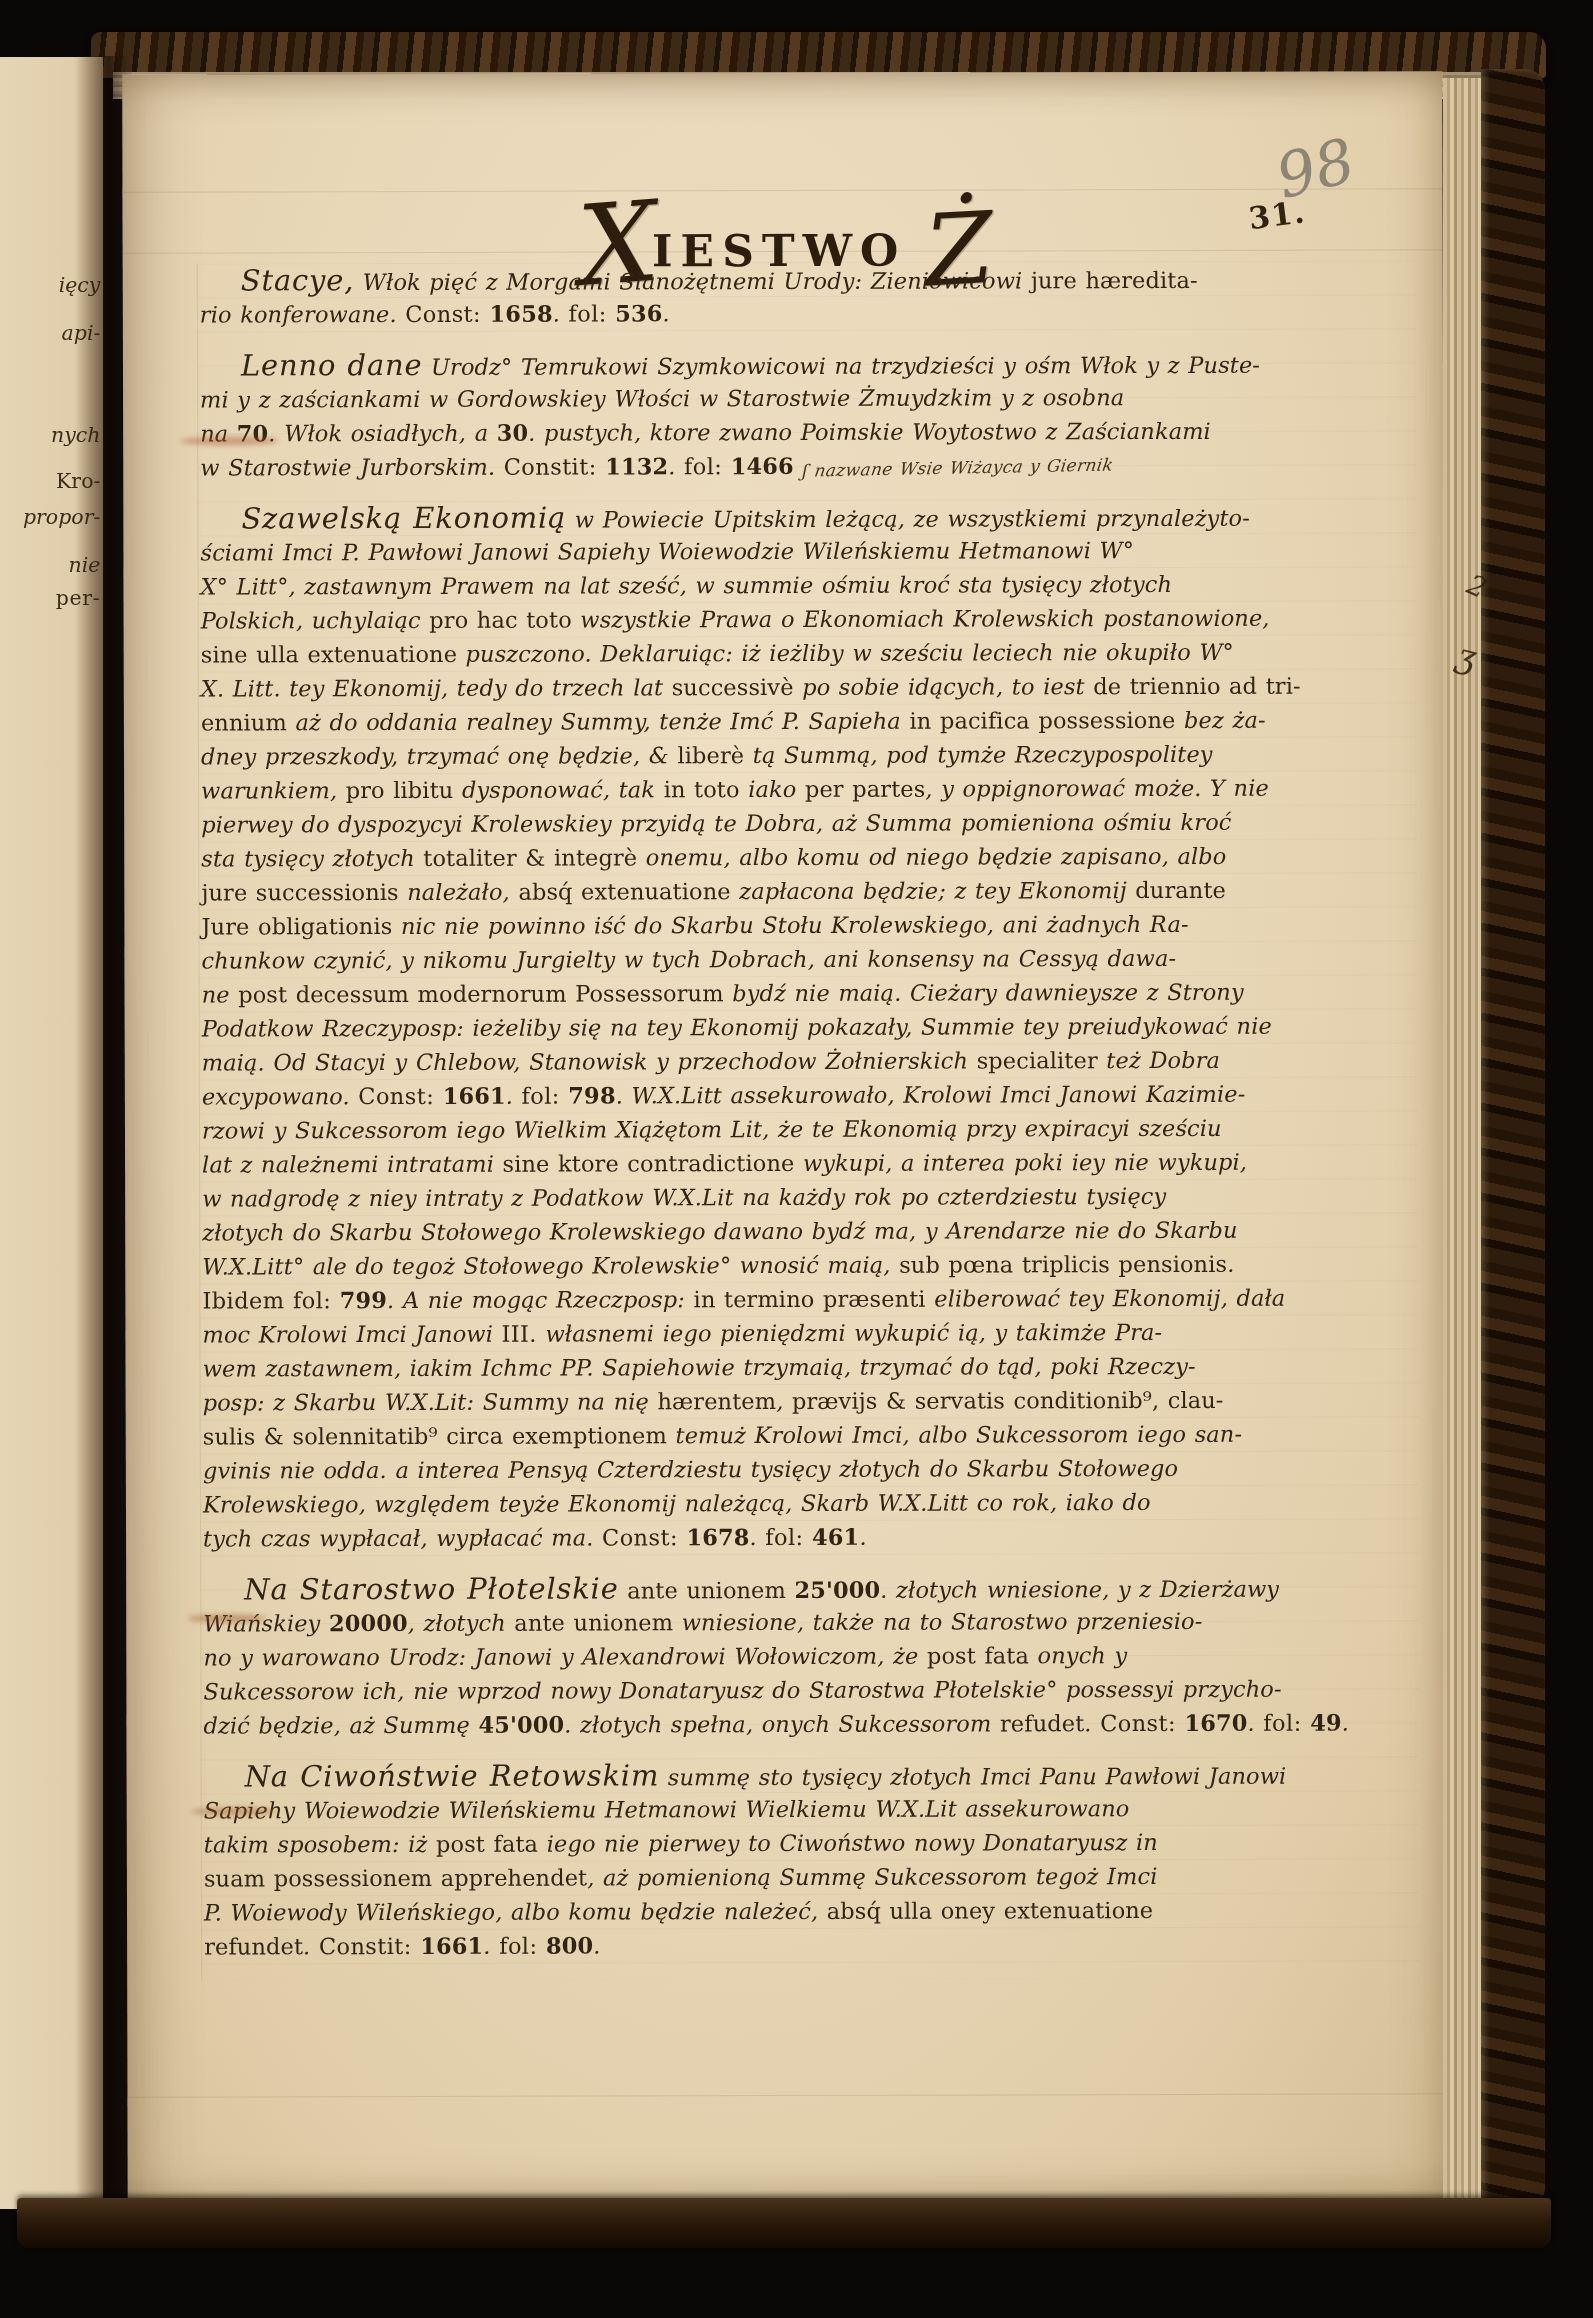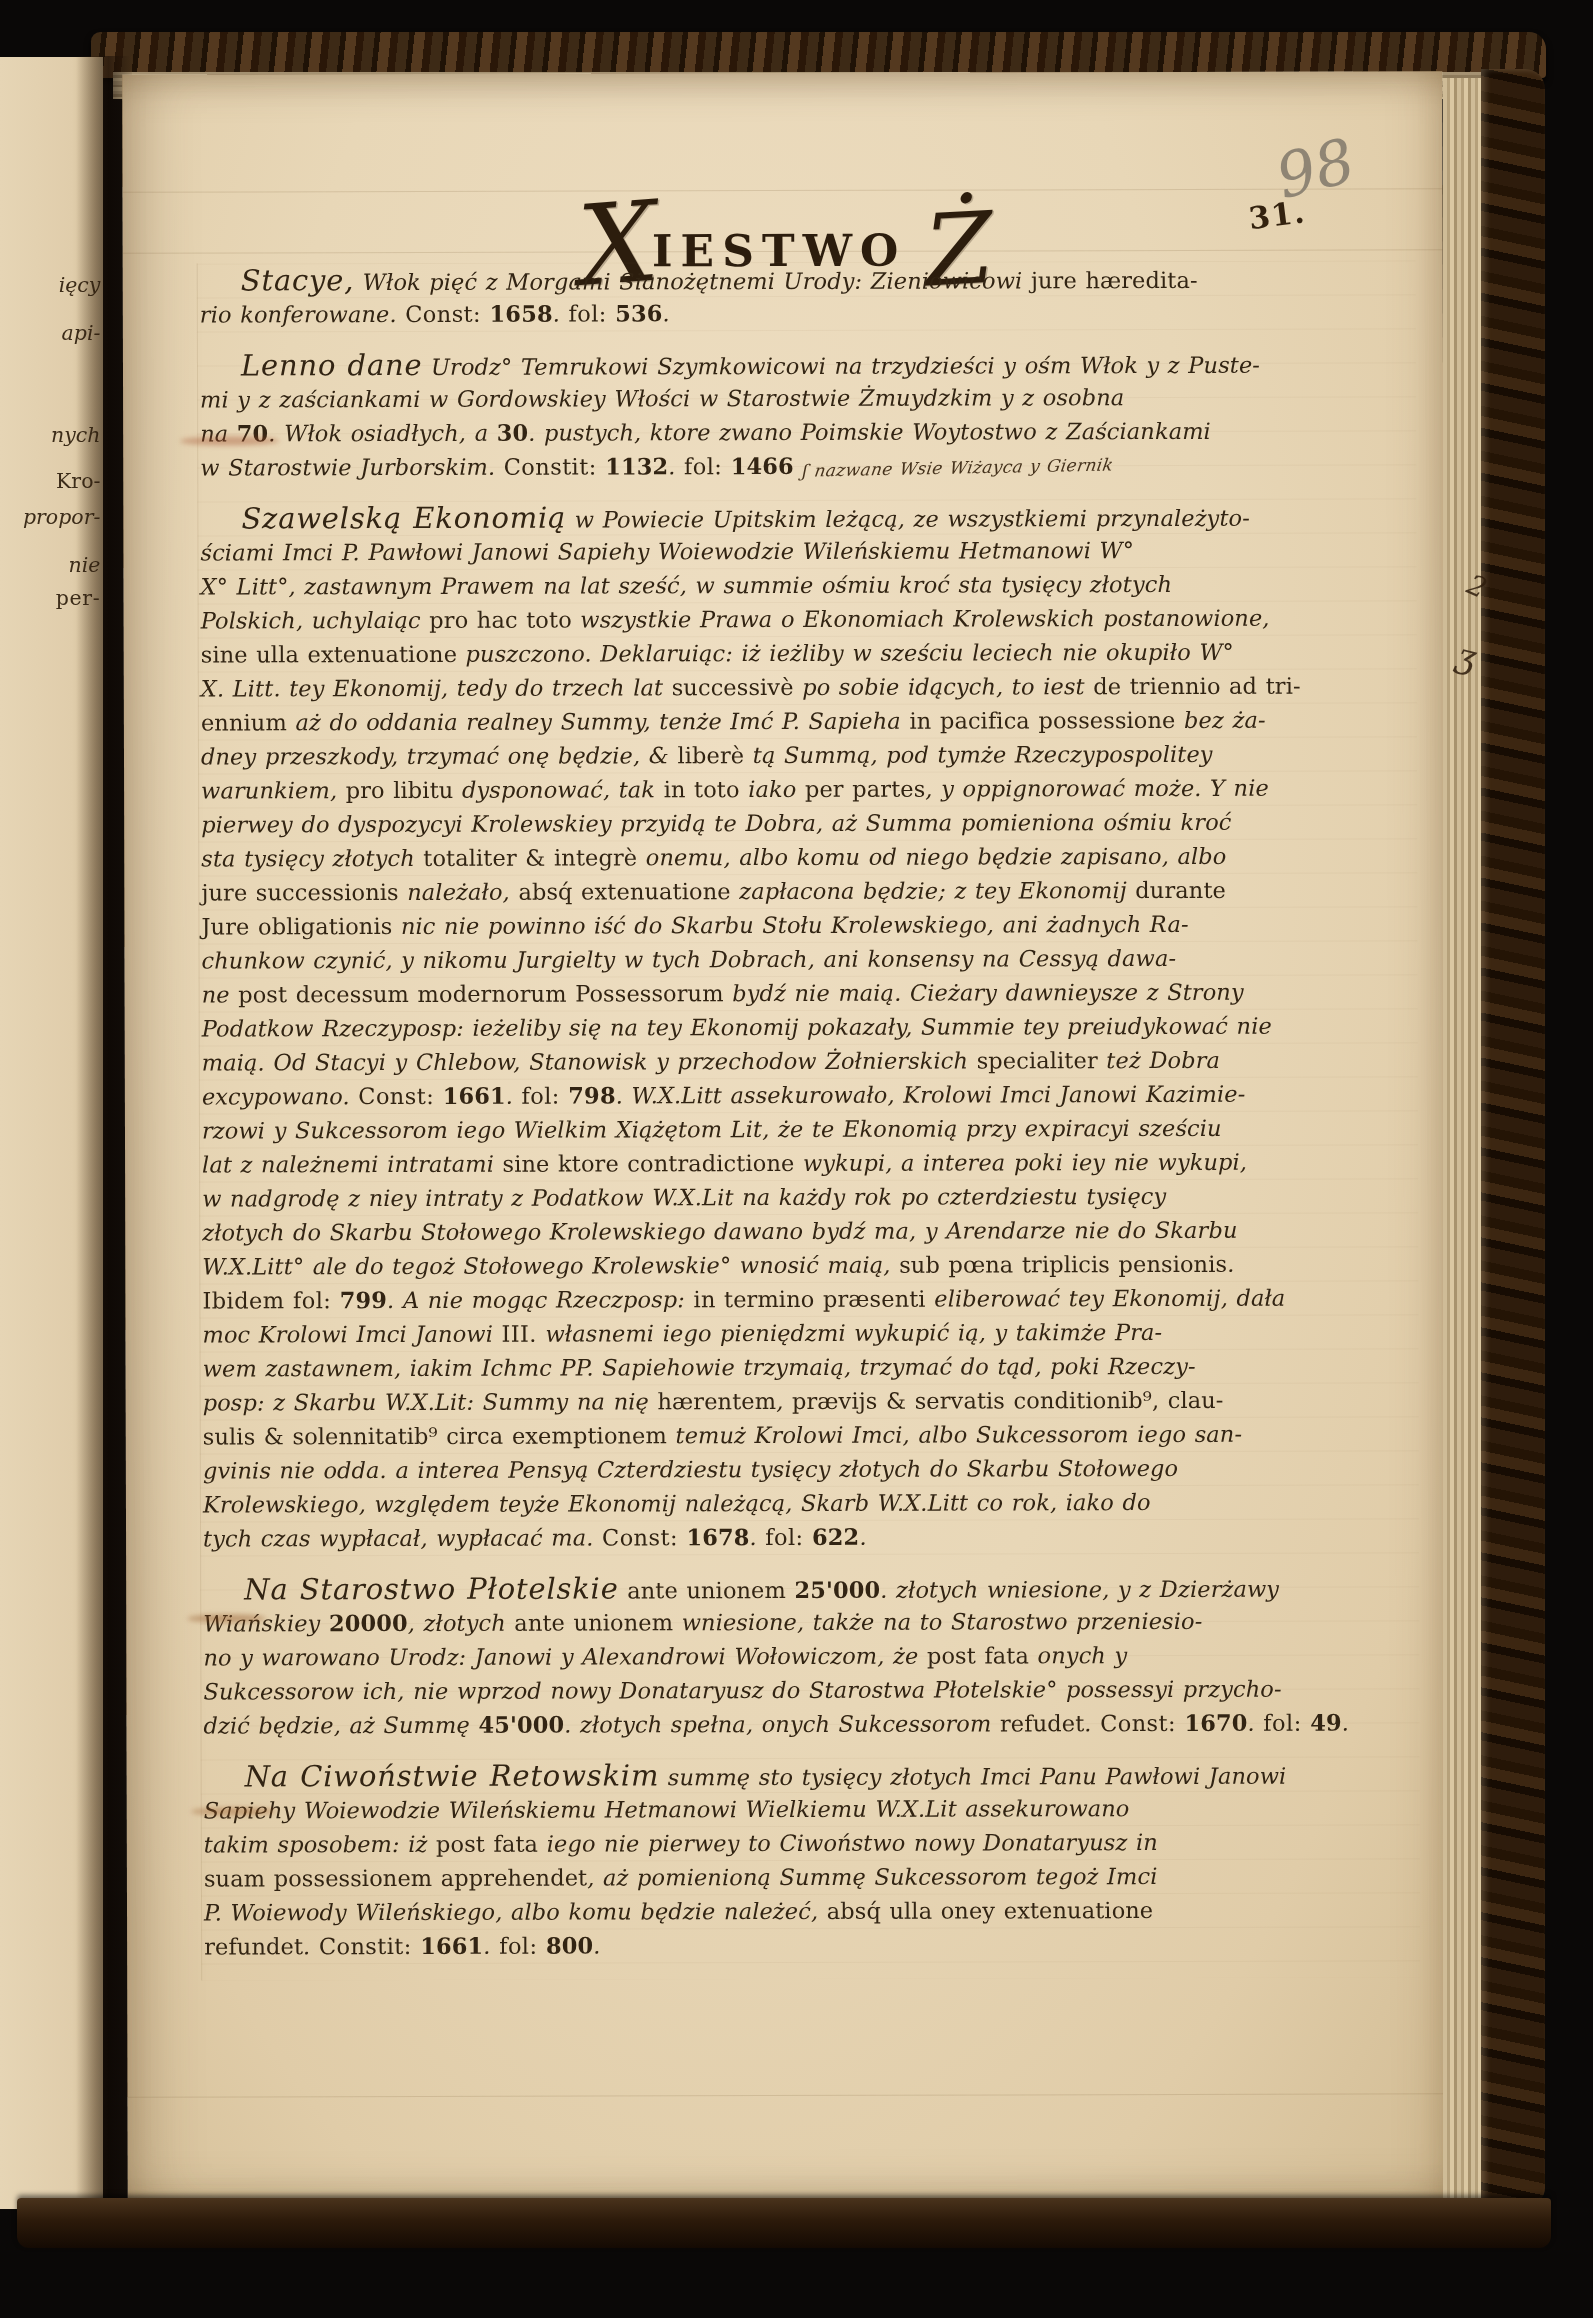--- a/index.html
+++ b/index.html
@@ -147,21 +147,21 @@
           <div class="line">w nadgrodę z niey intraty z Podatkow W.X.Lit na każdy rok po czterdziestu tysięcy</div>
           <div class="line">złotych do Skarbu Stołowego Krolewskiego dawano bydź ma, y Arendarze nie do Skarbu</div>
           <div class="line">W.X.Litt° ale do tegoż Stołowego Krolewskie° wnosić maią, <span class="lat">sub pœna triplicis pensionis</span>.</div>
           <div class="line"><span class="print">Ibidem</span> <span class="print">fol:</span> <span class="num">799</span>. A nie mogąc Rzeczposp: <span class="lat">in termino præsenti</span> eliberować tey Ekonomij, dała</div>
           <div class="line">moc Krolowi Imci Janowi <span class="print">III.</span> własnemi iego pieniędzmi wykupić ią, y takimże Pra-</div>
           <div class="line">wem zastawnem, iakim Ichmc PP. Sapiehowie trzymaią, trzymać do tąd, poki Rzeczy-</div>
           <div class="line">posp: z Skarbu W.X.Lit: Summy na nię <span class="lat">hærentem</span>, <span class="lat">prævijs &amp; servatis conditionib⁹, clau-</span></div>
           <div class="line"><span class="lat">sulis &amp; solennitatib⁹ circa exemptionem</span> temuż Krolowi Imci, albo Sukcessorom iego san-</div>
           <div class="line">gvinis nie odda. a interea Pensyą Czterdziestu tysięcy złotych do Skarbu Stołowego</div>
           <div class="line">Krolewskiego, względem teyże Ekonomij należącą, Skarb W.X.Litt co rok, iako do</div>
-          <div class="line">tych czas wypłacał, wypłacać ma. <span class="print">Const:</span> <span class="num">1678</span>. <span class="print">fol:</span> <span class="num">622</span>.</div>
+          <div class="line">tych czas wypłacał, wypłacać ma. <span class="print">Const:</span> <span class="num">1678</span>. <span class="print">fol:</span> <span class="num">461</span>.</div>
         </div>
         <div class="paragraph">
           <div class="line first"><span class="lead">Na Starostwo Płotelskie</span> <span class="lat">ante unionem</span> <span class="num">25'000</span>. złotych wniesione, y z Dzierżawy</div>
           <div class="line">Wiańskiey <span class="num">20000</span>, złotych <span class="lat">ante unionem</span> wniesione, także na to Starostwo przeniesio-</div>
           <div class="line">no y warowano Urodz: Janowi y Alexandrowi Wołowiczom, że <span class="lat">post fata</span> onych y</div>
           <div class="line">Sukcessorow ich, nie wprzod nowy Donataryusz do Starostwa Płotelskie° possessyi przycho-</div>
           <div class="line">dzić będzie, aż Summę <span class="num">45'000</span>. złotych spełna, onych Sukcessorom <span class="lat">refudet</span>. <span class="print">Const:</span> <span class="num">1670</span>. <span class="print">fol:</span> <span class="num">49</span>.</div>
         </div>
         <div class="paragraph">
           <div class="line first"><span class="lead">Na Ciwoństwie Retowskim</span> summę sto tysięcy złotych Imci Panu Pawłowi Janowi</div>

